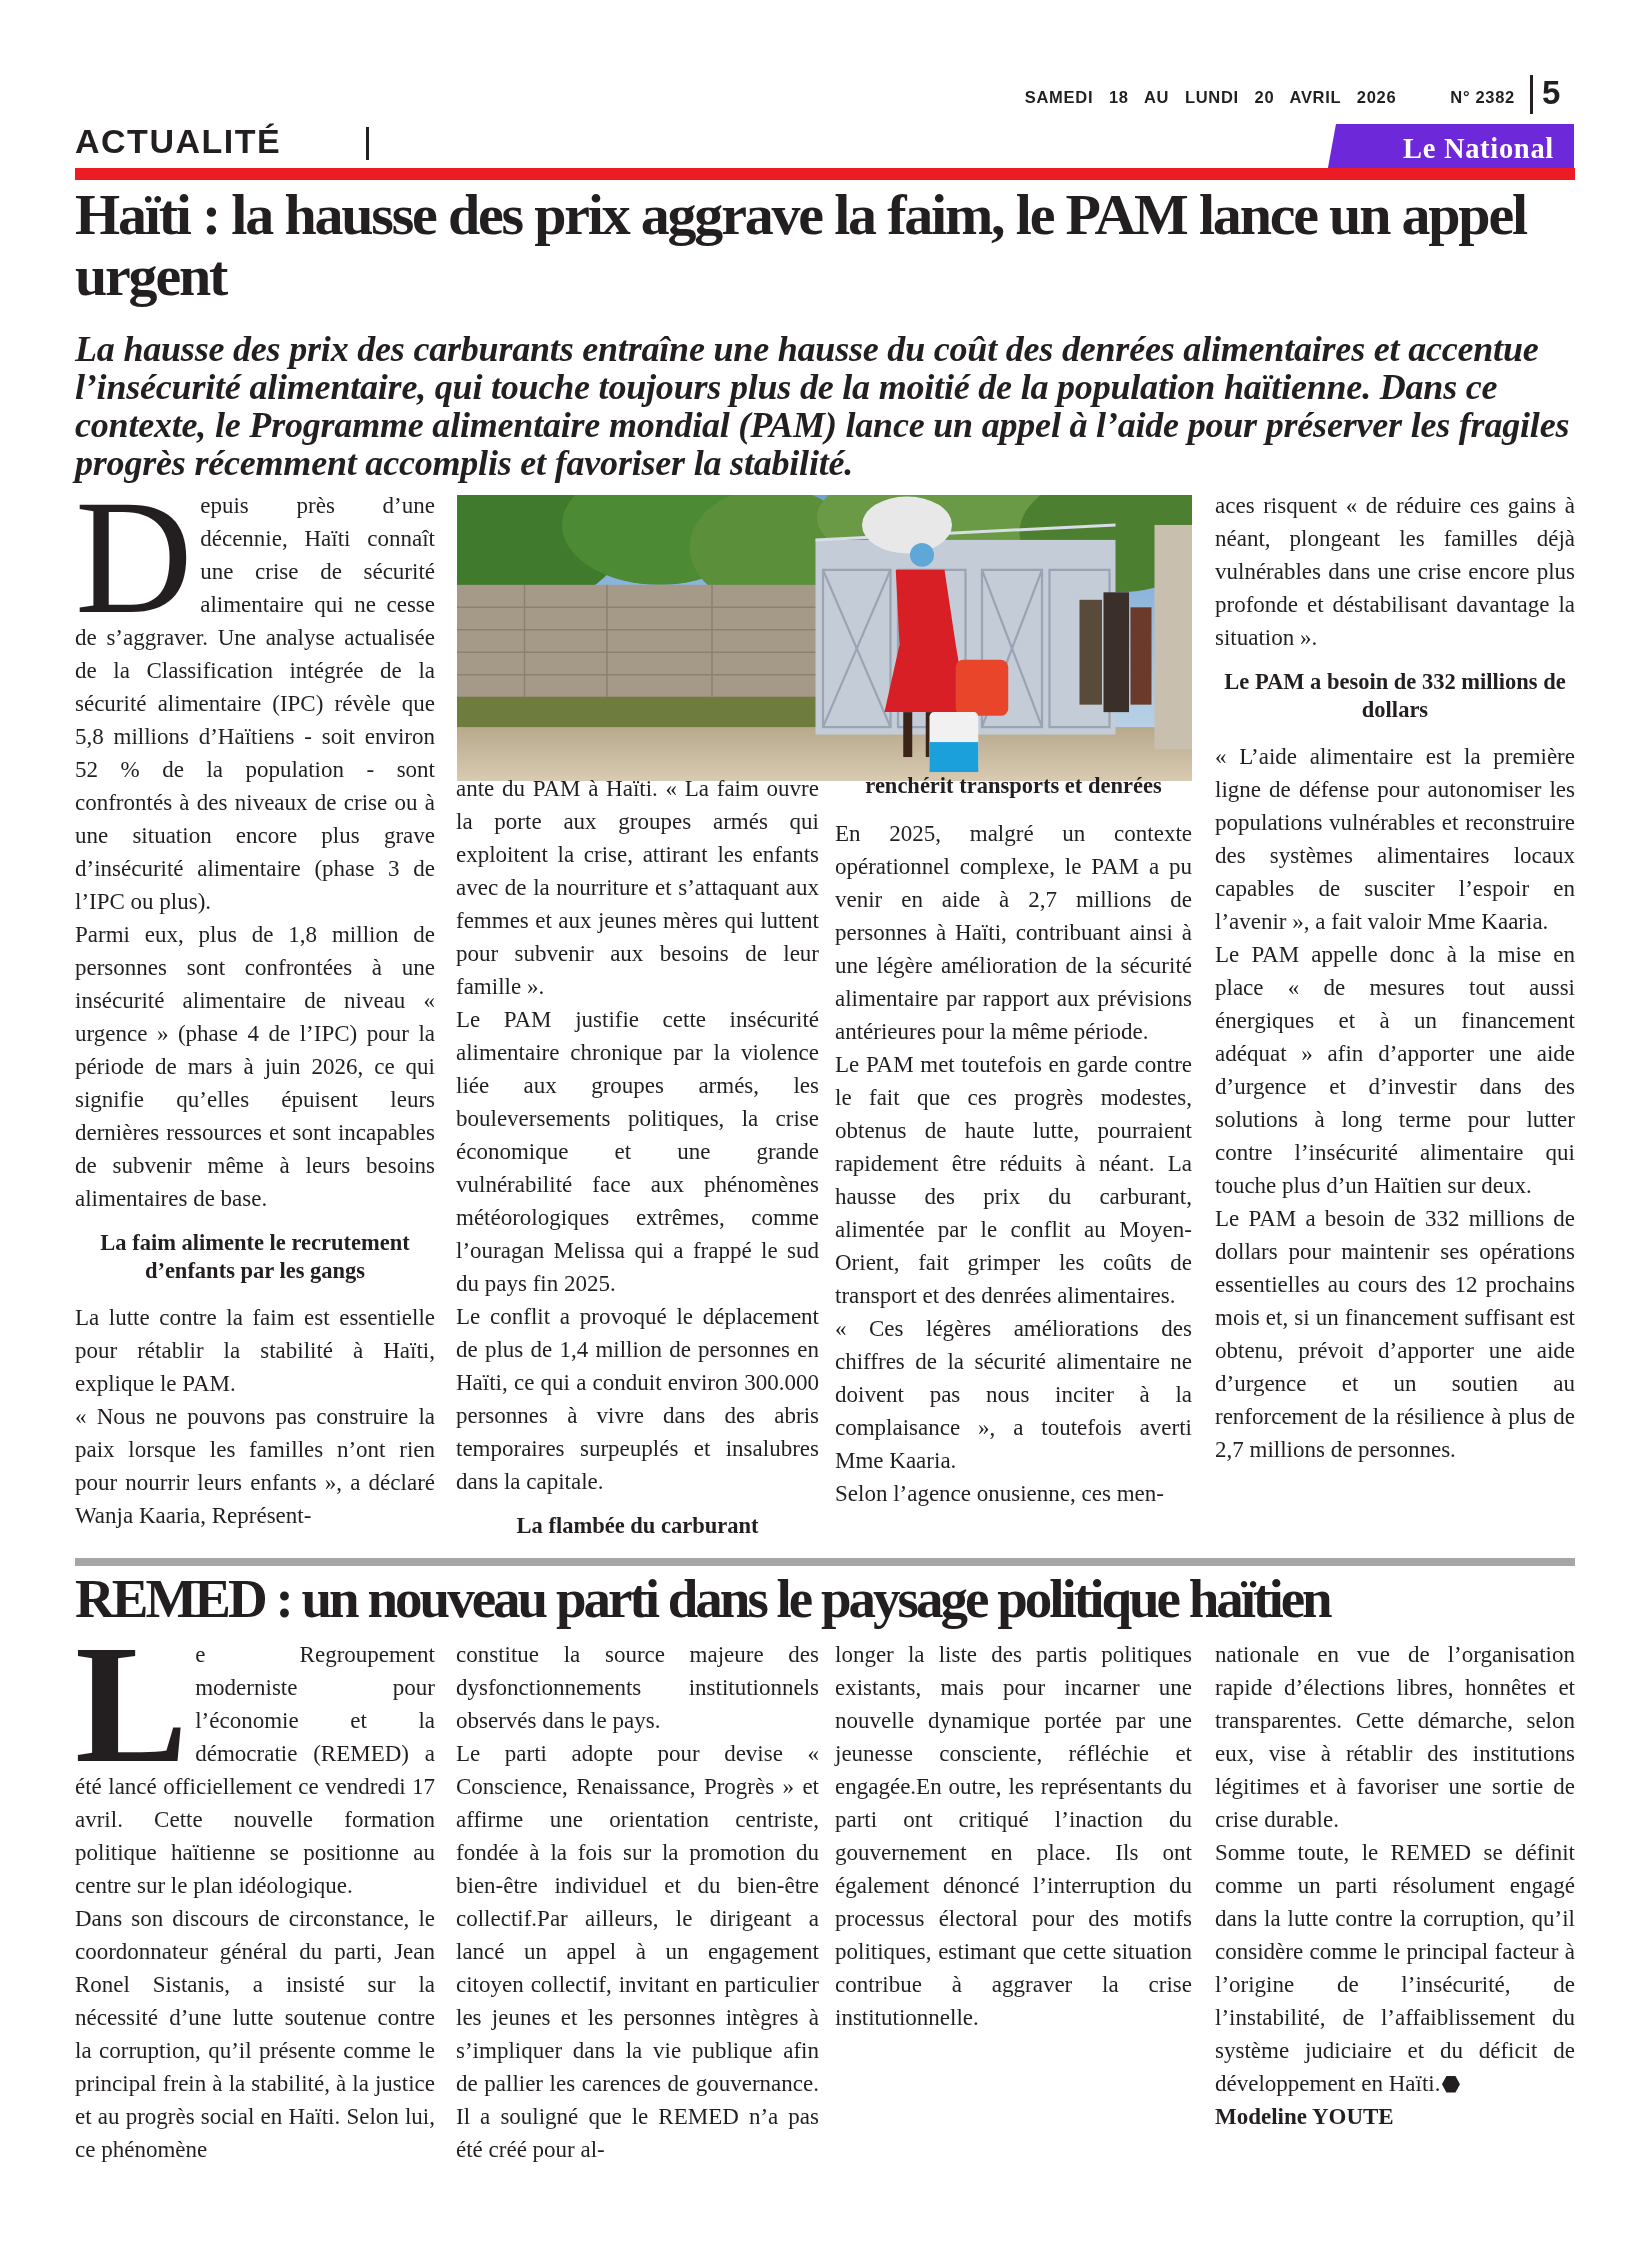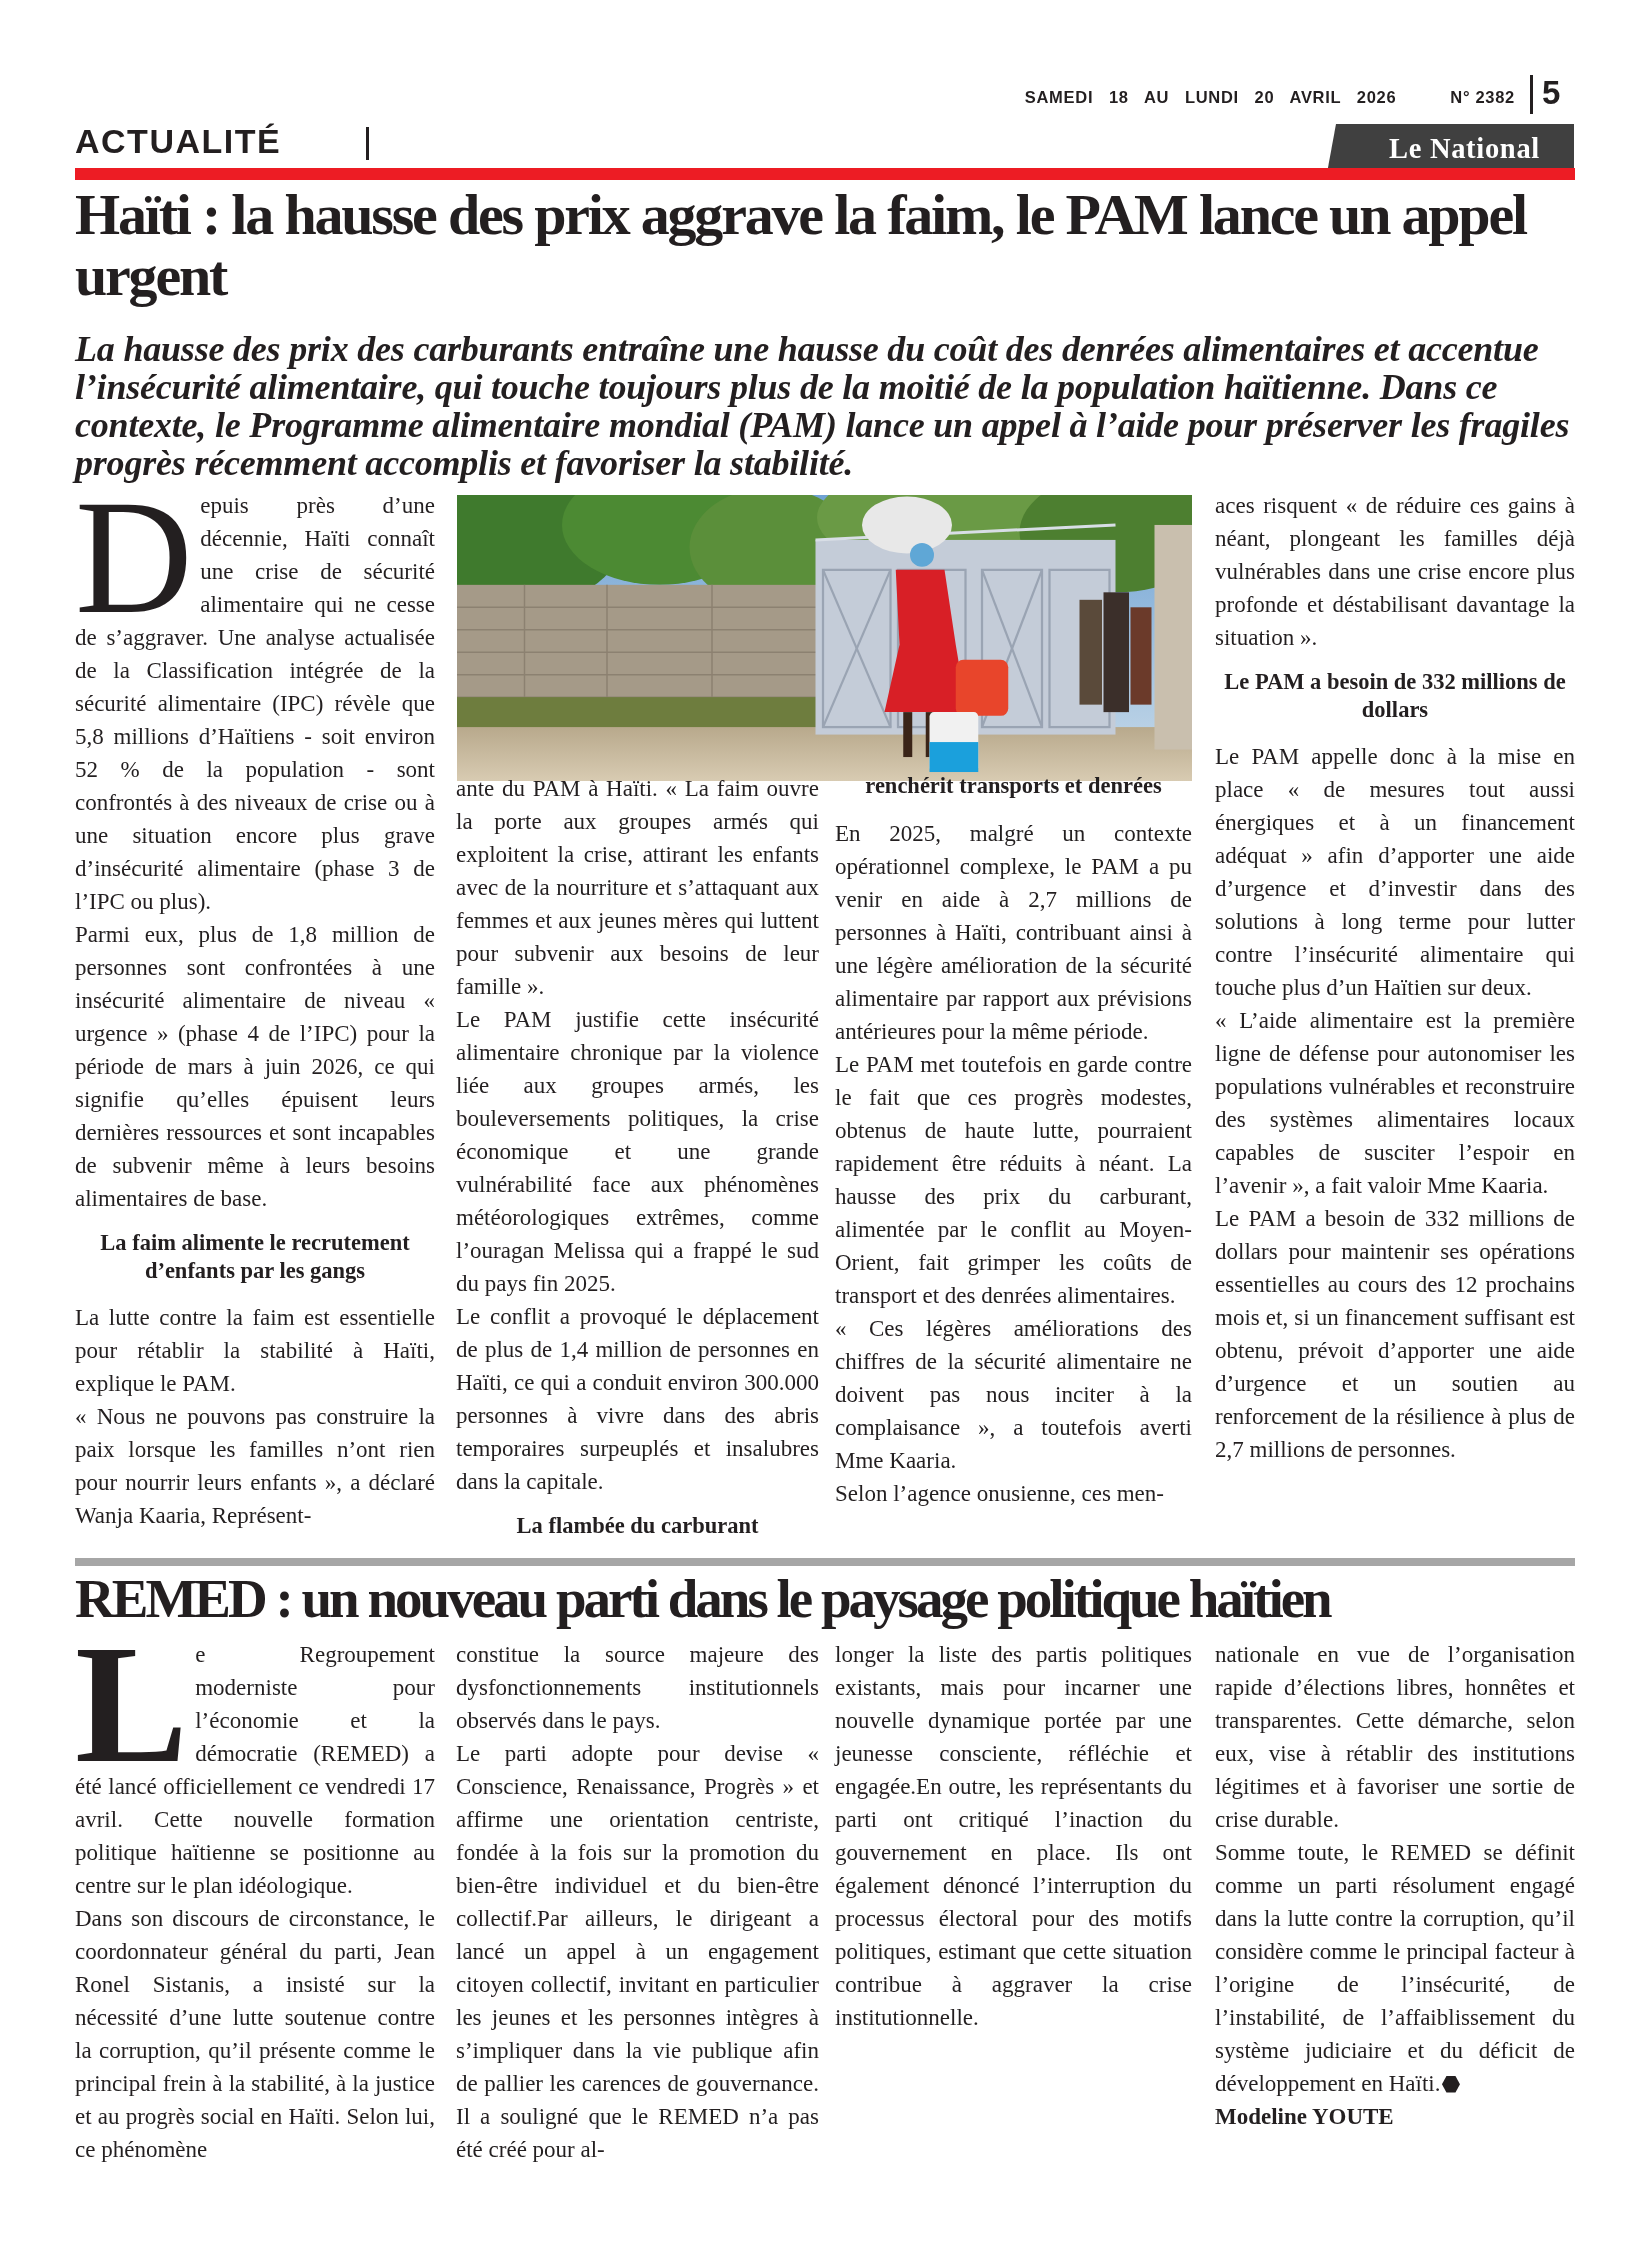--- a/index.html
+++ b/index.html
@@ -10,22 +10,22 @@
 
   
   .dateline { left: 975px; top: 82px; width: 540px; height: 30px; display: flex; justify-content: flex-end; gap: 0; align-items: center;
     font-family: "Liberation Sans", sans-serif; font-weight: bold; font-size: 16.5px; letter-spacing: 0.7px; color: #231f20; }
   .dateline .date { margin-right: 54px; word-spacing: 10.5px; }
   .pagebar { left: 1530px; top: 75px; width: 3px; height: 39px; background: #231f20; }
   .pagenum { left: 1542px; top: 72px; font-family: "Liberation Sans", sans-serif; font-weight: bold; font-size: 33px; line-height: 42px; }
 
   .section { left: 75px; top: 120px; font-family: Liberation Sans, sans-serif; font-weight: bold; font-size: 34px; line-height: 42px; letter-spacing: 1.5px; text-align: center; }
   .section-bar { left: 366px; top: 127px; width: 3px; height: 33px; background: #231f20; }
-  .brand-tab { left: 1327px; top: 124px; width: 247px; height: 49px; background: #404040; clip-path: polygon(9px 0, 100% 0, 100% 100%, 0 100%);
-    color: #fff; font-weight: bold; font-size: 28.5px; line-height: 49px; text-align: right; padding-right: 34px; letter-spacing: 0.7px; }
+  .brand-tab { left: 1327px; top: 124px; width: 247px; height: 49px; background: #6d28d9; clip-path: polygon(9px 0, 100% 0, 100% 100%, 0 100%);
+    color: #fff; font-weight: bold; font-size: 28.5px; line-height: 49px; text-align: right; padding-right: 20px; letter-spacing: 0.7px; }
   .red-rule { left: 75px; top: 168px; width: 1500px; height: 12px; background: #ed1c24; }
 
   
   .headline { left: 75px; top: 184px; width: 1500px; font-family: "Liberation Serif", serif; font-weight: bold; font-size: 58px; line-height: 61px; letter-spacing: -2.2px; transform-origin: 0 0; }
   .lede { left: 75px; top: 330px; width: 1500px; font-family: "Liberation Serif", serif; font-style: italic; font-weight: bold; font-size: 36px; line-height: 38px; letter-spacing: -0.2px; }
 
   
   .col { position: absolute; font-size: 23px; line-height: 33px; text-align: justify; hyphens: manual; }
   .col p { margin: 0; }
   .subhead { font-weight: bold; font-size: 22.5px; line-height: 28px; text-align: center; margin: 13.5px 0 16.5px 0; }
@@ -152,22 +152,22 @@
   <h3 class="subhead" style="margin-top:0">renchérit transports et denrées</h3>
   <p>En 2025, malgré un contexte opérationnel complexe, le PAM a pu venir en aide à 2,7 millions de personnes à Haïti, contribuant ainsi à une légère amélioration de la sécurité alimentaire par rapport aux prévisions antérieures pour la même période.</p>
   <p>Le PAM met toutefois en garde contre le fait que ces progrès modestes, obtenus de haute lutte, pourraient rapidement être réduits à néant. La hausse des prix du carburant, alimentée par le conflit au Moyen-Orient, fait grimper les coûts de transport et des denrées alimentaires.</p>
   <p>« Ces légères améliorations des chiffres de la sécurité alimentaire ne doivent pas nous inciter à la complaisance », a toutefois averti Mme Kaaria.</p>
   <p>Selon l’agence onusienne, ces men-</p>
 </div>
 
 <div class="col c4">
   <p>aces risquent « de réduire ces gains à néant, plongeant les familles déjà vulnérables dans une crise encore plus profonde et déstabilisant davantage la situation ».</p>
   <h3 class="subhead">Le PAM a besoin de 332 millions de dollars</h3>
+  <p>« L’aide alimentaire est la première ligne de défense pour autonomiser les populations vulnérables et reconstruire des systèmes alimentaires locaux capables de susciter l’espoir en l’avenir », a fait valoir Mme Kaaria.</p>
   <p>Le PAM appelle donc à la mise en place « de mesures tout aussi énergiques et à un financement adéquat » afin d’apporter une aide d’urgence et d’investir dans des solutions à long terme pour lutter contre l’insécurité alimentaire qui touche plus d’un Haïtien sur deux.</p>
-  <p>« L’aide alimentaire est la première ligne de défense pour autonomiser les populations vulnérables et reconstruire des systèmes alimentaires locaux capables de susciter l’espoir en l’avenir », a fait valoir Mme Kaaria.</p>
   <p>Le PAM a besoin de 332 millions de dollars pour maintenir ses opérations essentielles au cours des 12 prochains mois et, si un financement suffisant est obtenu, prévoit d’apporter une aide d’urgence et un soutien au renforcement de la résilience à plus de 2,7 millions de personnes.</p>
 </div>
 
 <div class="abs gray-rule"></div>
 <h2 class="abs headline2">REMED : un nouveau parti dans le paysage politique haïtien</h2>
 
 <div class="col r1">
   <p><span class="dropcap-L">L</span><span>e Regroupement moderniste pour l’économie et la démocratie (REMED) a été lancé officiellement ce vendredi 17 avril. Cette nouvelle formation politique haïtienne se positionne au centre sur le plan idéologique.</span></p>
   <p>Dans son discours de circonstance, le coordonnateur général du parti, Jean Ronel Sistanis, a insisté sur la nécessité d’une lutte soutenue contre la corruption, qu’il présente comme le principal frein à la stabilité, à la justice et au progrès social en Haïti. Selon lui, ce phénomène</p>
 </div>

